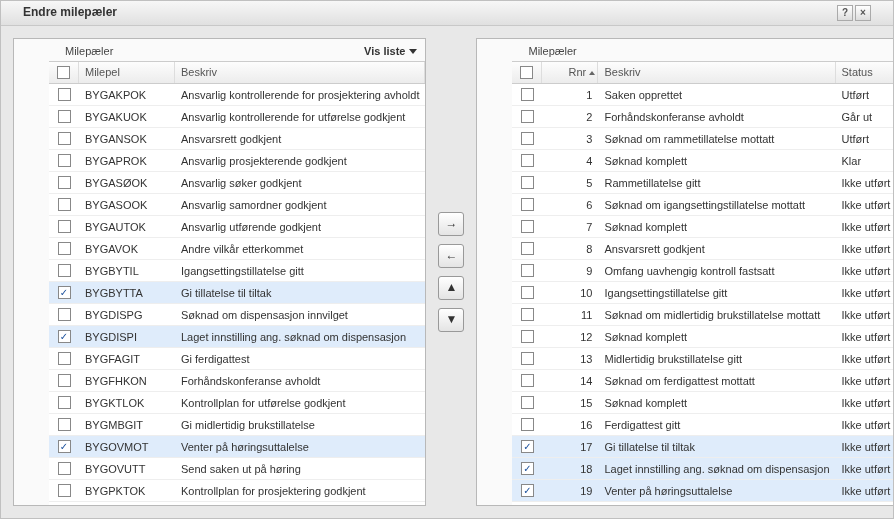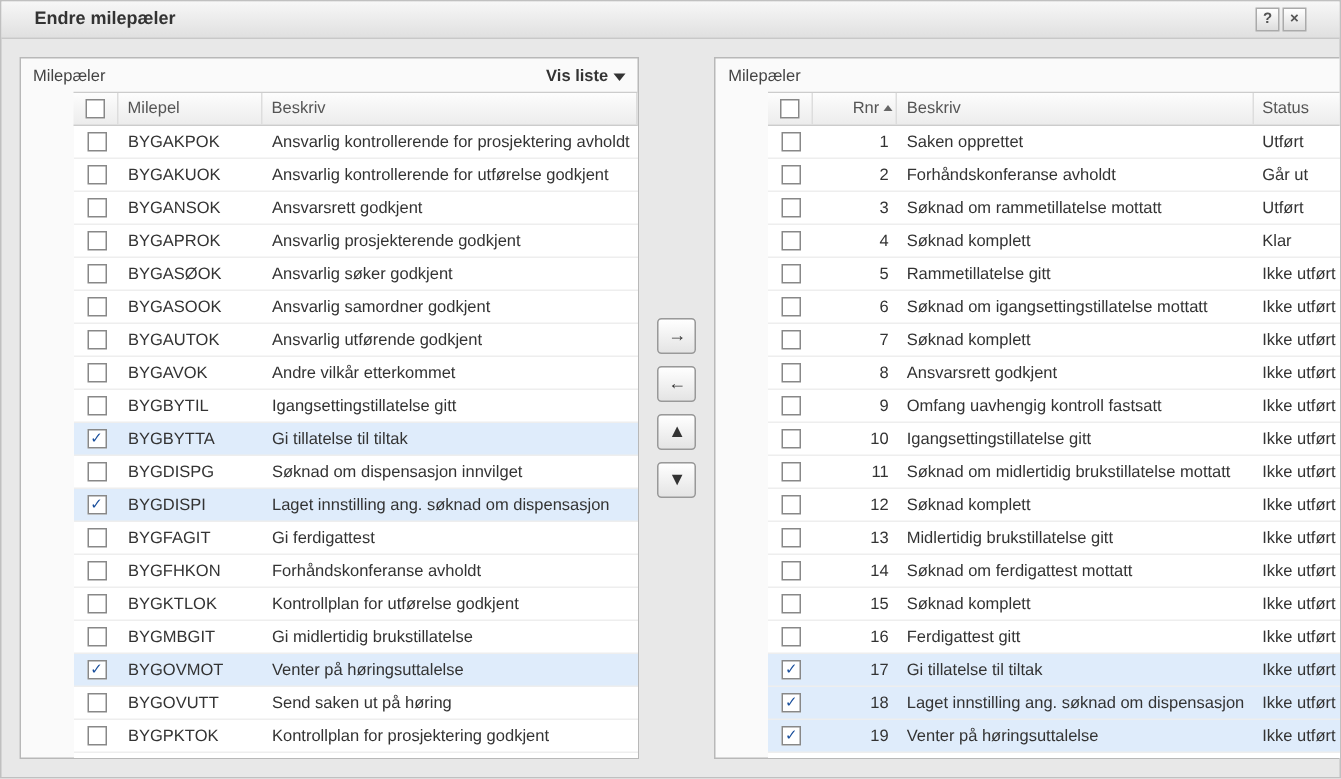--- a/index.html
+++ b/index.html
@@ -55,20 +55,21 @@
 }
 .panel-left { flex: 0 0 404px; }
 .panel-right { flex: 1; }
 .panel-header {
   display: flex;
   justify-content: space-between;
   align-items: center;
   padding: 6px 8px 4px 8px;
   font-size: 11px;
   color: #444;
+  margin-left: 43px;
 }
 .view-toggle {
   font-size: 11px;
   color: #333;
   cursor: pointer;
   display: flex;
   align-items: center;
   gap: 4px;
   font-weight: bold;
 }

